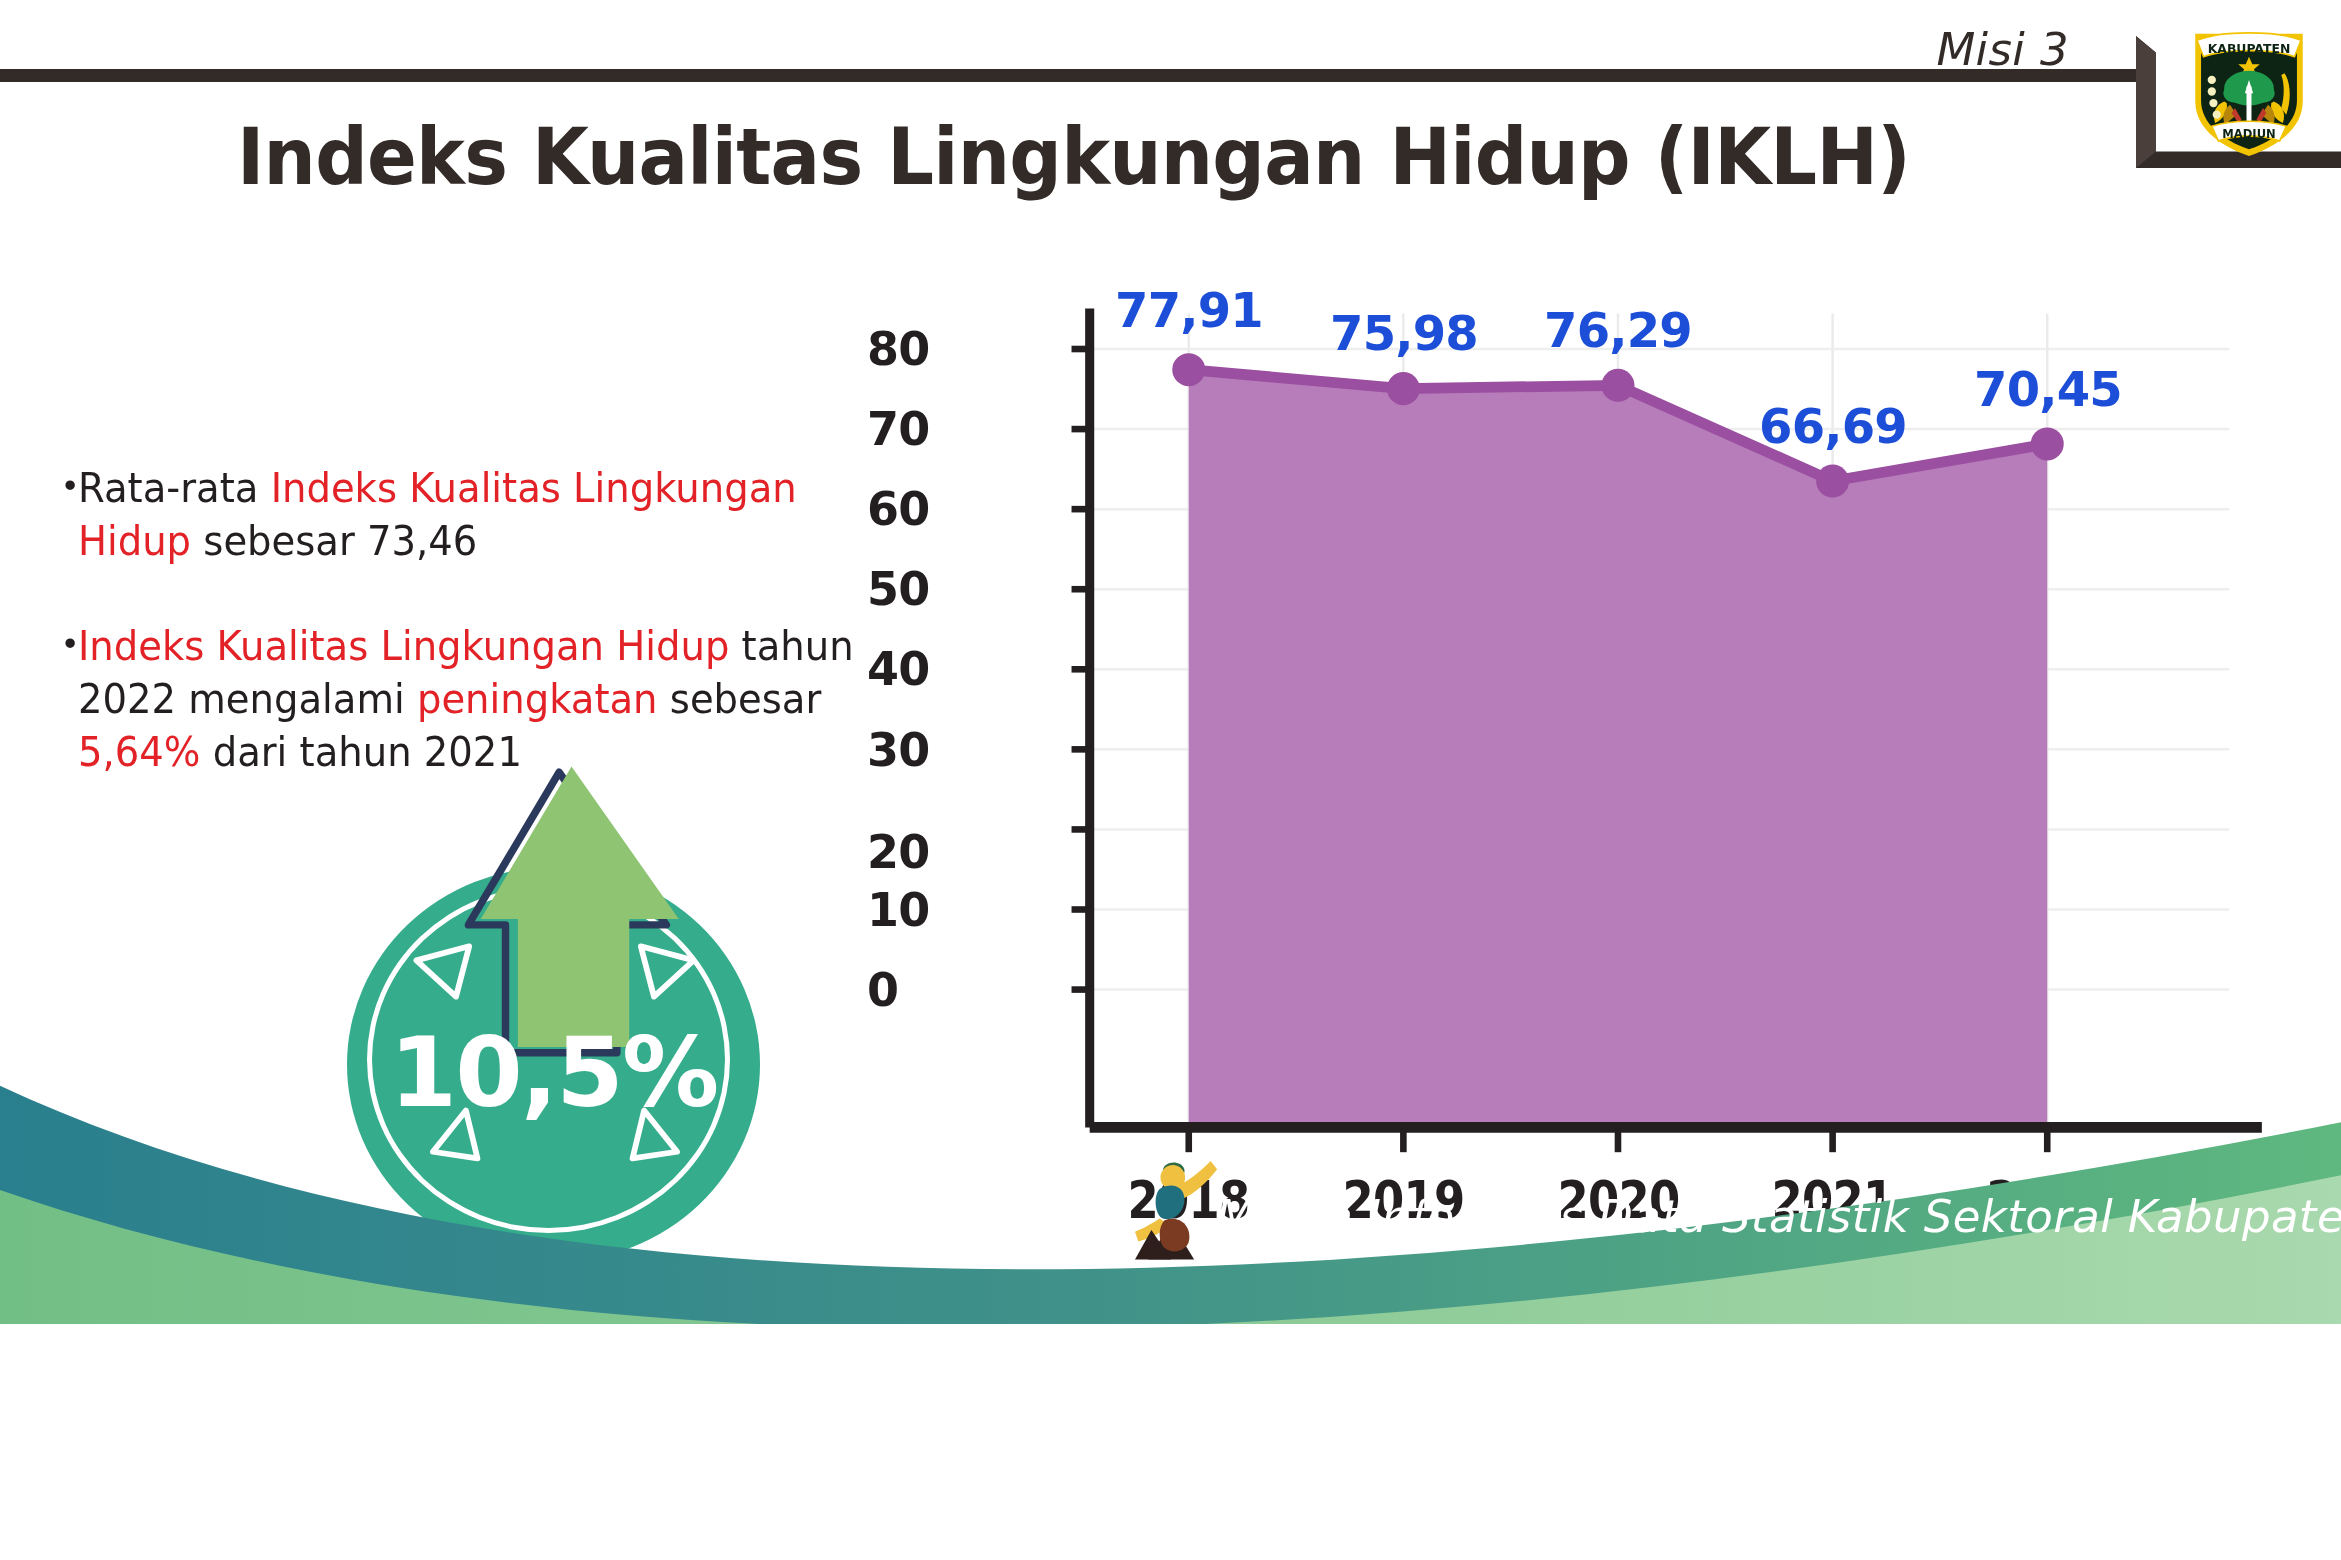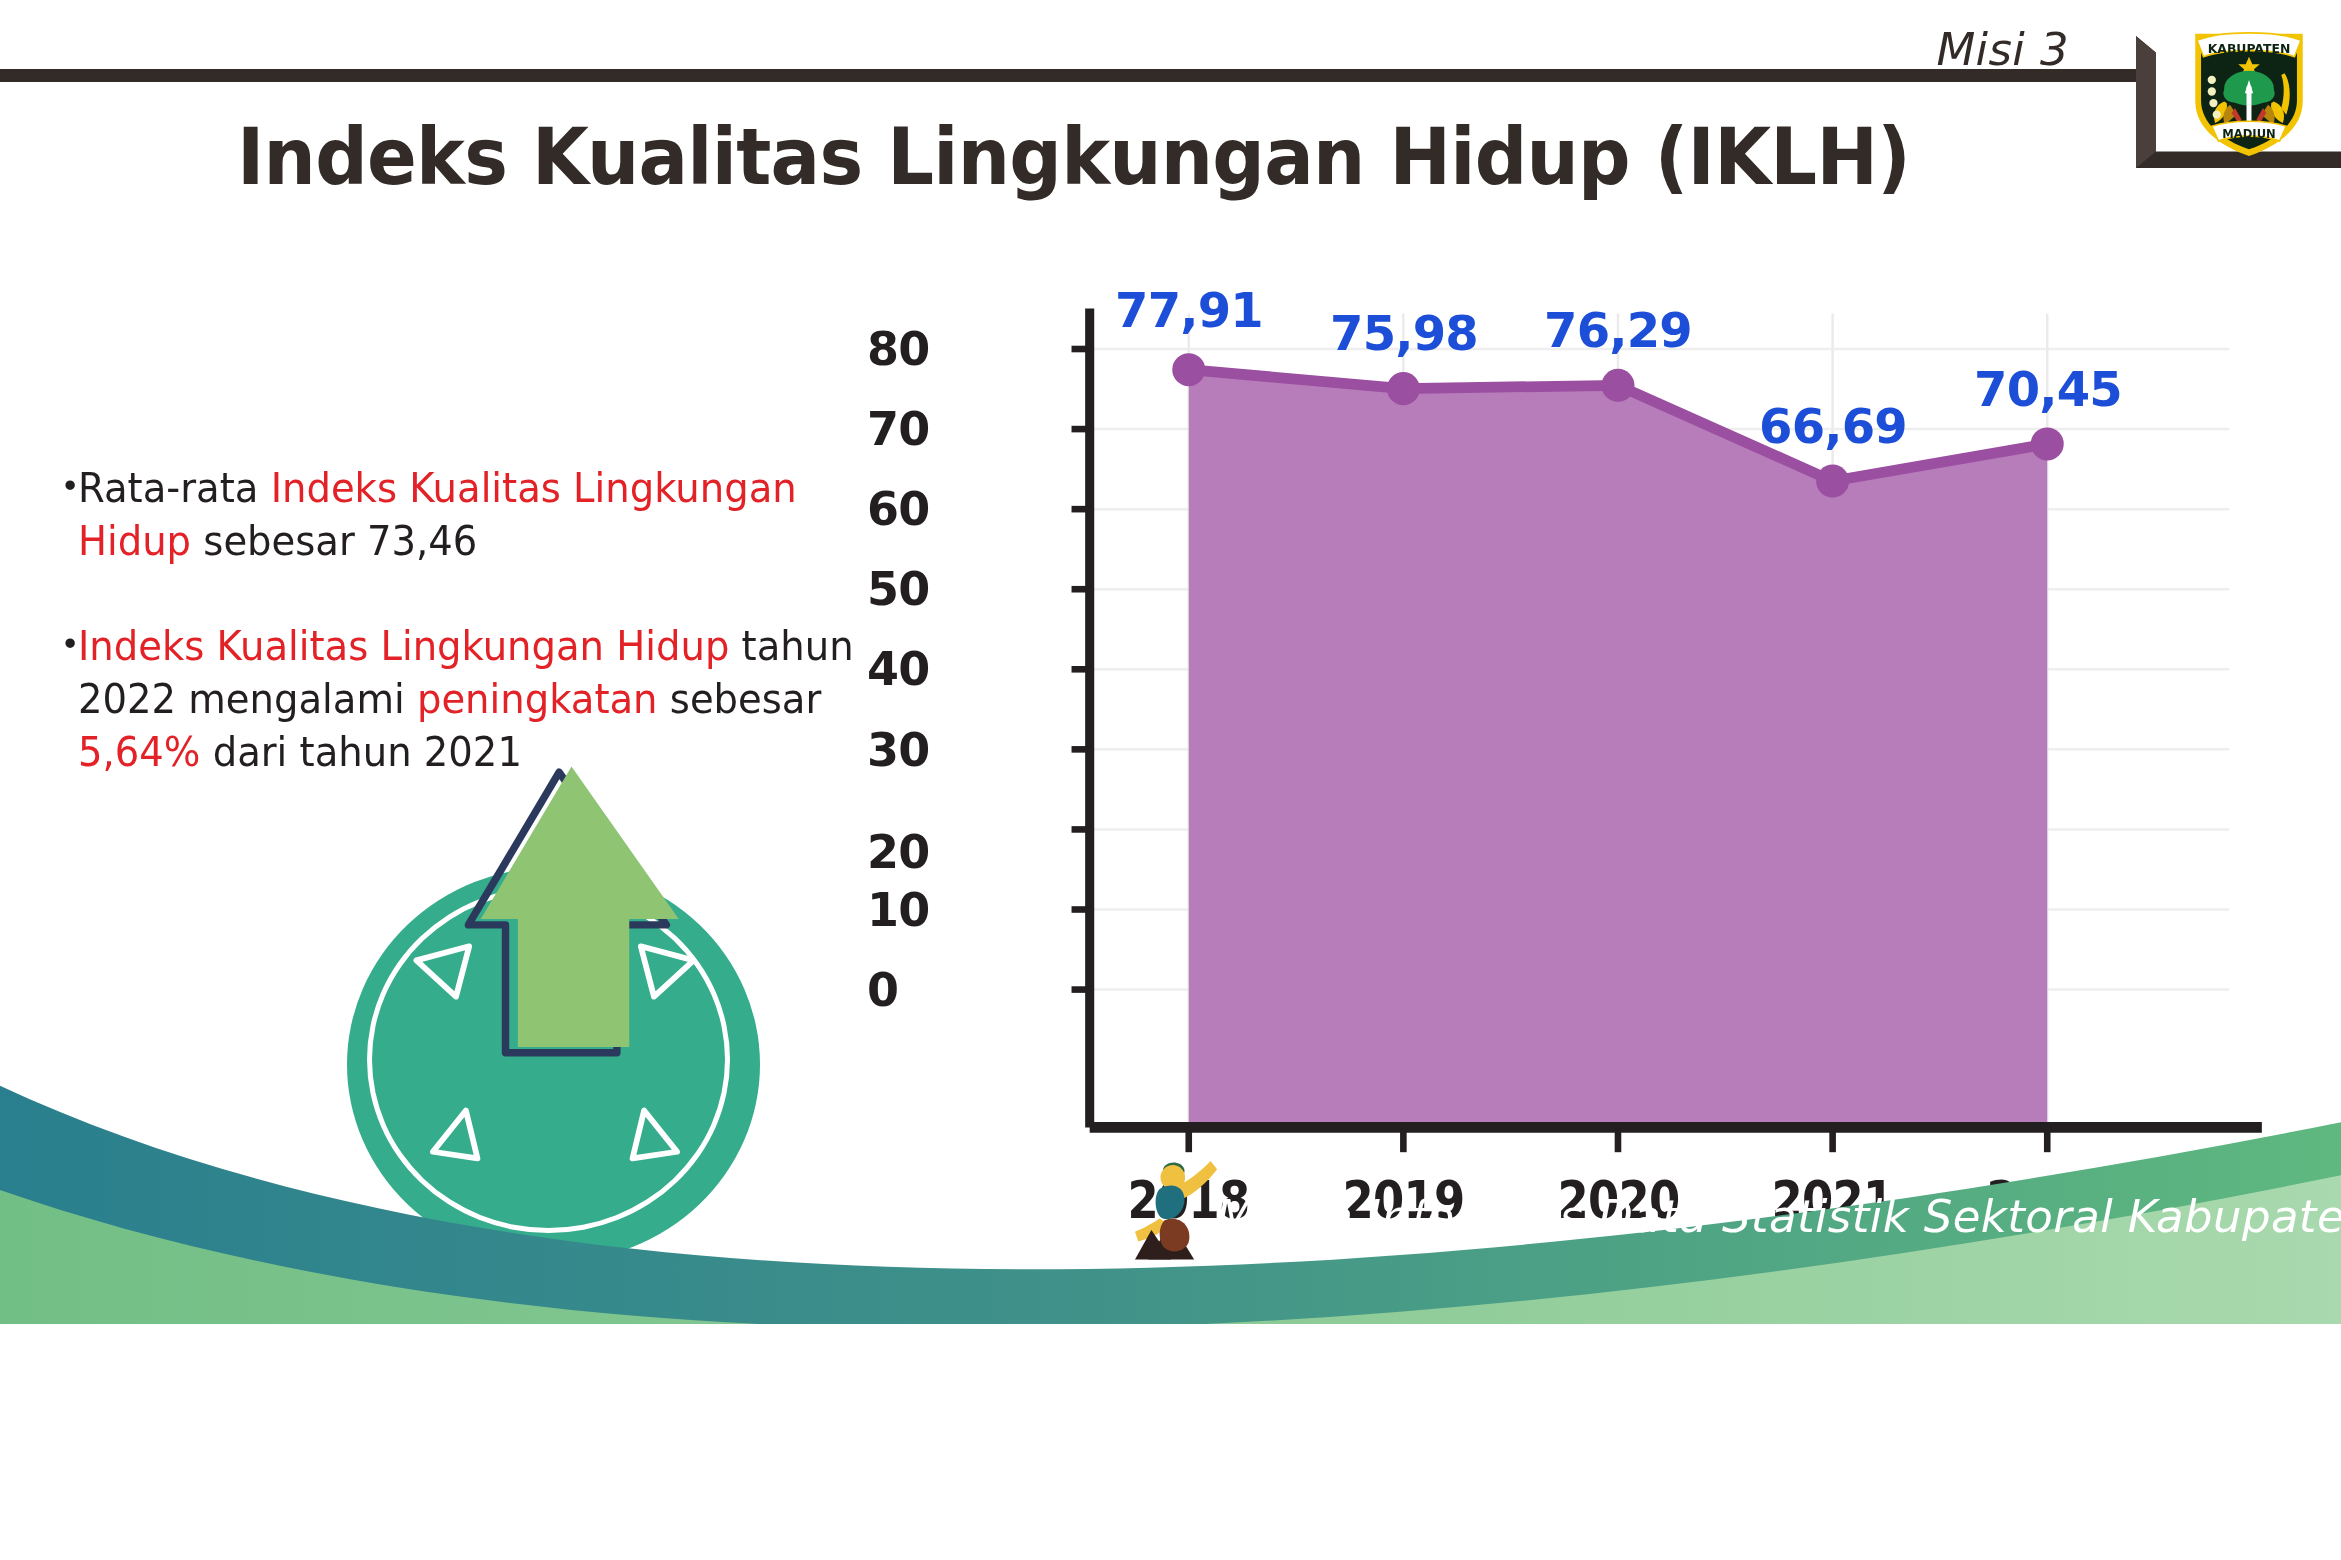--- a/index.html
+++ b/index.html
@@ -295,20 +295,21 @@
       <polygon points="190,218 300,33 430,218 370,218 370,373 235,373 235,218" fill="#8fc473"></polygon>
 
       <g fill="none" stroke="#ffffff" stroke-width="7" stroke-linejoin="round">
         <polygon points="112,268 176,251 160,312"></polygon>
         <polygon points="448,268 384,251 400,312"></polygon>
         <polygon points="132,500 172,450 186,508"></polygon>
         <polygon points="428,500 388,450 374,508"></polygon>
       </g>
     </svg>
 
+    <div id="badge-value">10,5%</div>
   </div>
 
   <div id="chart">
     <svg width="1321" height="875" viewBox="0 0 1600 1060">
 
       <g stroke="#eeeeee" stroke-width="3">
         <line x1="140" y1="63" x2="1520" y2="63"></line>
         <line x1="140" y1="160" x2="1520" y2="160"></line>
         <line x1="140" y1="257" x2="1520" y2="257"></line>
         <line x1="140" y1="354" x2="1520" y2="354"></line>

